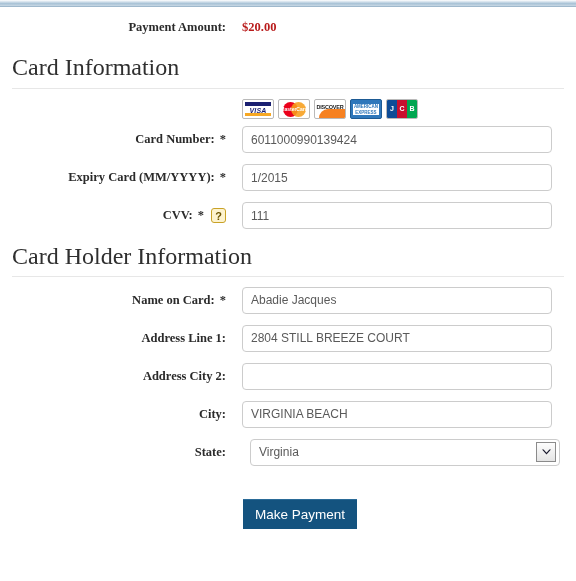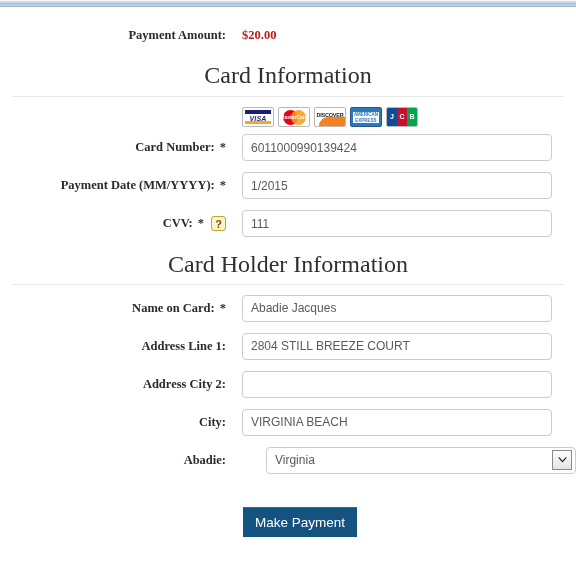--- a/index.html
+++ b/index.html
@@ -22,21 +22,21 @@
     top: 0; left: 0;
     width: 576px;
     height: 7px;
     background: linear-gradient(to bottom, #ffffff 0%, #dbe6ef 25%, #a8c2d6 60%, #c9d9e5 100%);
     border-bottom: 1px solid #9fb8cc;
     box-sizing: border-box;
   }
 
   .page {
     position: absolute;
-    top: 16px; left: 0;
+    top: 8px; left: 0;
     width: 576px;
   }
 
   
   .row {
     display: flex;
     align-items: center;
     height: 38px;
   }
   .label {
@@ -108,21 +108,20 @@
     padding: 0 12px;
   }
   .section h2 {
     font-family: "Liberation Serif", serif;
     font-weight: normal;
     font-size: 24px;
     color: #2f2f2f;
     margin: 0;
     padding: 8px 0 6px 0;
     line-height: 1.15;
-    text-align: center;
   }
   .rule {
     height: 1px;
     background: #e7e7e7;
     margin: 0 0 4px 0;
   }
 
   
   .logos {
     display: flex;
@@ -173,21 +172,20 @@
   .logo.jcb span { flex:1; display:flex; align-items:center; justify-content:center; color:#ffffff; font-size:7px; }
   .logo.jcb .j { background:#0e4c96; }
   .logo.jcb .c { background:#c8102e; }
   .logo.jcb .b { background:#00a650; }
 
   
   .select-wrap {
     position: relative;
     width: 310px;
     height: 27px;
-    margin-left: 16px;
     padding-left: 24px;
   }
   .select-wrap .field {
     width: 310px;
     margin-left: 0;
   }
   .select-arrow {
     position: absolute;
     top: 3px;
     right: 4px;
@@ -268,21 +266,21 @@
 
   <div class="row">
     <div class="label">
       <span>Card Number:</span><span class="req">*</span>
     </div>
     <input class="field" type="text" value="6011000990139424" style="">
   </div>
 
   <div class="row">
     <div class="label">
-      <span>Payment Date (MM/YYYY):</span><span class="req">*</span>
+      <span>Expiry Card (MM/YYYY):</span><span class="req">*</span>
     </div>
     <input class="field" type="text" value="1/2015" style="">
   </div>
 
   <div class="row">
     <div class="label">
       <span>CVV:</span><span class="req">*</span><span class="help-icon">?</span>
     </div>
     <input class="field" type="text" value="111" style="">
   </div>
@@ -309,21 +307,21 @@
     <input class="field" type="text" value="" style="">
   </div>
 
   <div class="row">
     <div class="label">City:</div>
     <input class="field" type="text" value="VIRGINIA BEACH" style="">
   </div>
 
 
   <div class="row">
-    <div class="label">Abadie:</div>
+    <div class="label">State:</div>
     <div class="select-wrap">
       <input class="field" type="text" readonly="" value="Virginia" style="">
       <div class="select-arrow">
         <svg width="11" height="8" viewBox="0 0 11 8" aria-hidden="true">
           <path d="M1 1.5 L5.5 6.5 L10 1.5 L8.4 1.5 L5.5 4.7 L2.6 1.5 Z" fill="#1a1a2e"></path>
         </svg>
       </div>
     </div>
   </div>
 

